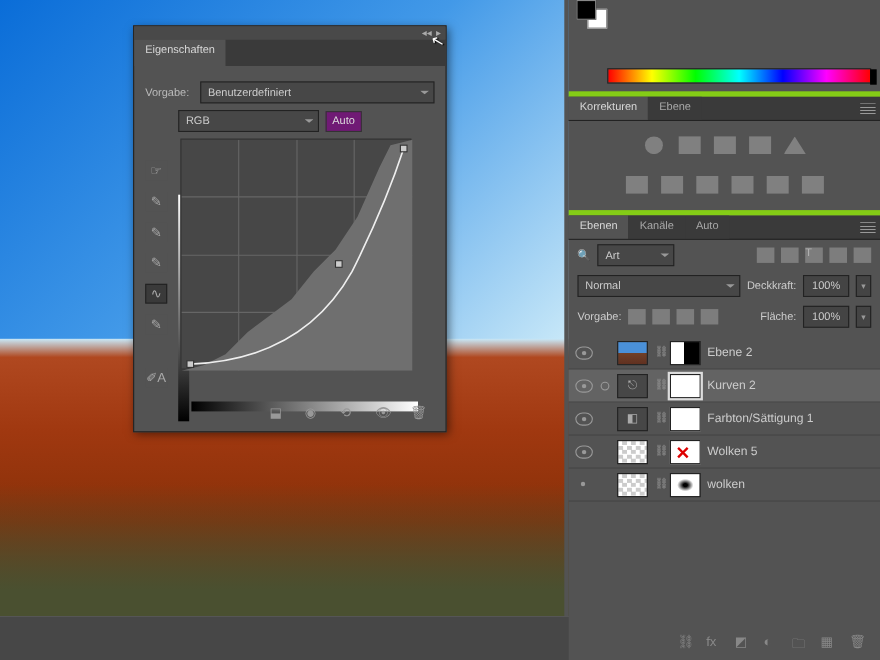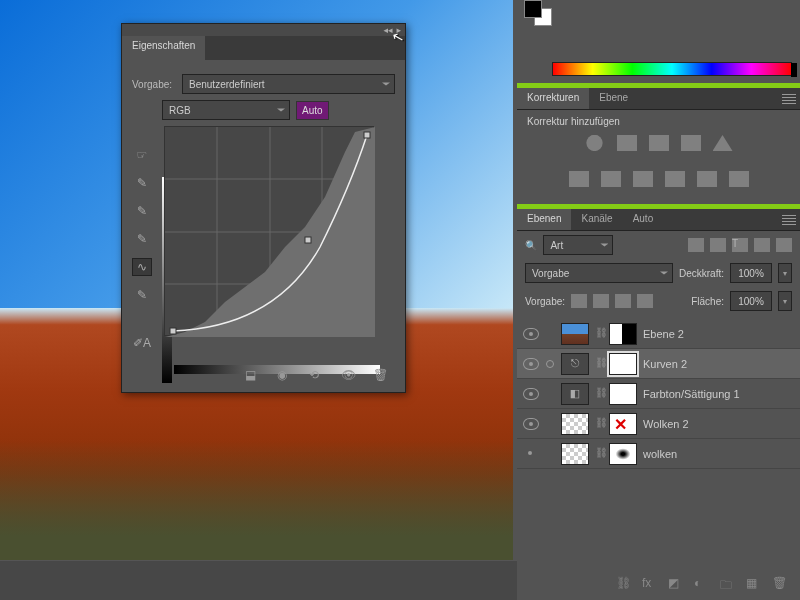--- a/index.html
+++ b/index.html
@@ -27,21 +27,21 @@
   .tab.active{background:#535353;color:#d8d8d8}
   .panel-menu{position:absolute;right:4px;width:14px;height:10px;background:repeating-linear-gradient(to bottom,#999 0 1px,transparent 1px 3px);margin-top:6px}
 
   
   .korr{position:absolute;top:83px;left:517px;width:283px}
   .korr-body{padding:6px 10px;color:#d0d0d0;font-size:10px}
   .adj-grid{display:flex;flex-wrap:wrap;justify-content:center;gap:10px 12px;margin-top:8px}
   .adj-icon{width:20px;height:16px;background:#888;opacity:0.85}
 
   
-  .ebenen{position:absolute;top:204px;left:517px;width:283px}
+  .ebenen{position:absolute;top:191px;left:517px;width:283px}
   .eb-row{display:flex;align-items:center;gap:6px;padding:4px 8px;font-size:10px;color:#ccc}
   .dd{flex:1;background:#474747;border:1px solid #222;height:20px;display:flex;align-items:center;padding:0 6px;font-size:10px;color:#ccc;position:relative}
   .dd::after{content:"";position:absolute;right:4px;top:5px;width:8px;height:8px;background:linear-gradient(#999,#999);clip-path:polygon(0 30%,100% 30%,50% 70%)}
   .num-box{width:42px;height:20px;background:#444;border:1px solid #222;display:flex;align-items:center;justify-content:center;font-size:10px;color:#ccc}
   .dd-arrow{width:14px;height:20px;background:#444;border:1px solid #222;display:flex;align-items:center;justify-content:center;color:#999;font-size:8px}
   .mini-icon{width:16px;height:14px;background:#888;opacity:.8}
 
   .layer-list{margin-top:4px}
   .layer{display:flex;align-items:center;height:30px;border-bottom:1px solid #454545;gap:6px;padding:0 6px;font-size:11px;color:#ccc}
   .layer.sel{background:#636363}
@@ -106,21 +106,20 @@
 
 <div class="color-bar"></div>
 
 <div class="korr panel">
   <div class="panel-tabs">
     <div class="tab active">Korrekturen</div>
     <div class="tab">Ebene</div>
     <div class="panel-menu"></div>
   </div>
   <div class="korr-body">
-    <div>Korrektur hinzufügen</div>
     <div class="adj-grid">
       <div class="adj-icon" style="clip-path:circle(45%)"></div>
       <div class="adj-icon"></div>
       <div class="adj-icon"></div>
       <div class="adj-icon"></div>
       <div class="adj-icon" style="clip-path:polygon(50% 0,100% 100%,0 100%)"></div>
       <div style="width:100%"></div>
       <div class="adj-icon"></div>
       <div class="adj-icon"></div>
       <div class="adj-icon"></div>
@@ -153,21 +152,21 @@
     <div style="flex:1"></div>
     <div class="mini-icon"></div>
     <div class="mini-icon"></div>
     <div class="mini-icon">T</div>
     <div class="mini-icon"></div>
     <div class="mini-icon"></div>
   </div>
 
   <div class="eb-row">
     <div class="dd">
-        <span>Vorgabe</span>
+        <span>Normal</span>
       </div>
     <span class="label-text">Deckkraft:</span>
     <div class="num-box">100%</div>
     <div class="dd-arrow">▾</div>
   </div>
 
   <div class="eb-row">
     <span class="label-text">Vorgabe:</span>
     <div class="mini-icon"></div>
     <div class="mini-icon"></div>
@@ -205,21 +204,21 @@
       <div class="link-icon">⛓</div>
       <div class="thumb white"></div>
       <span>Farbton/Sättigung 1</span>
     </div>
     <div class="layer">
       <div class="eye"></div>
       <div style="width:10px"></div>
       <div class="thumb checker"></div>
       <div class="link-icon">⛓</div>
       <div class="thumb white redx"></div>
-      <span>Wolken 2</span>
+      <span>Wolken 5</span>
     </div>
     <div class="layer">
       <div class="eye off"></div>
       <div style="width:10px"></div>
       <div class="thumb checker"></div>
       <div class="link-icon">⛓</div>
       <div class="thumb white" style="background:radial-gradient(#000 10%,#fff 40%)"></div>
       <span>wolken</span>
     </div>
   </div>

